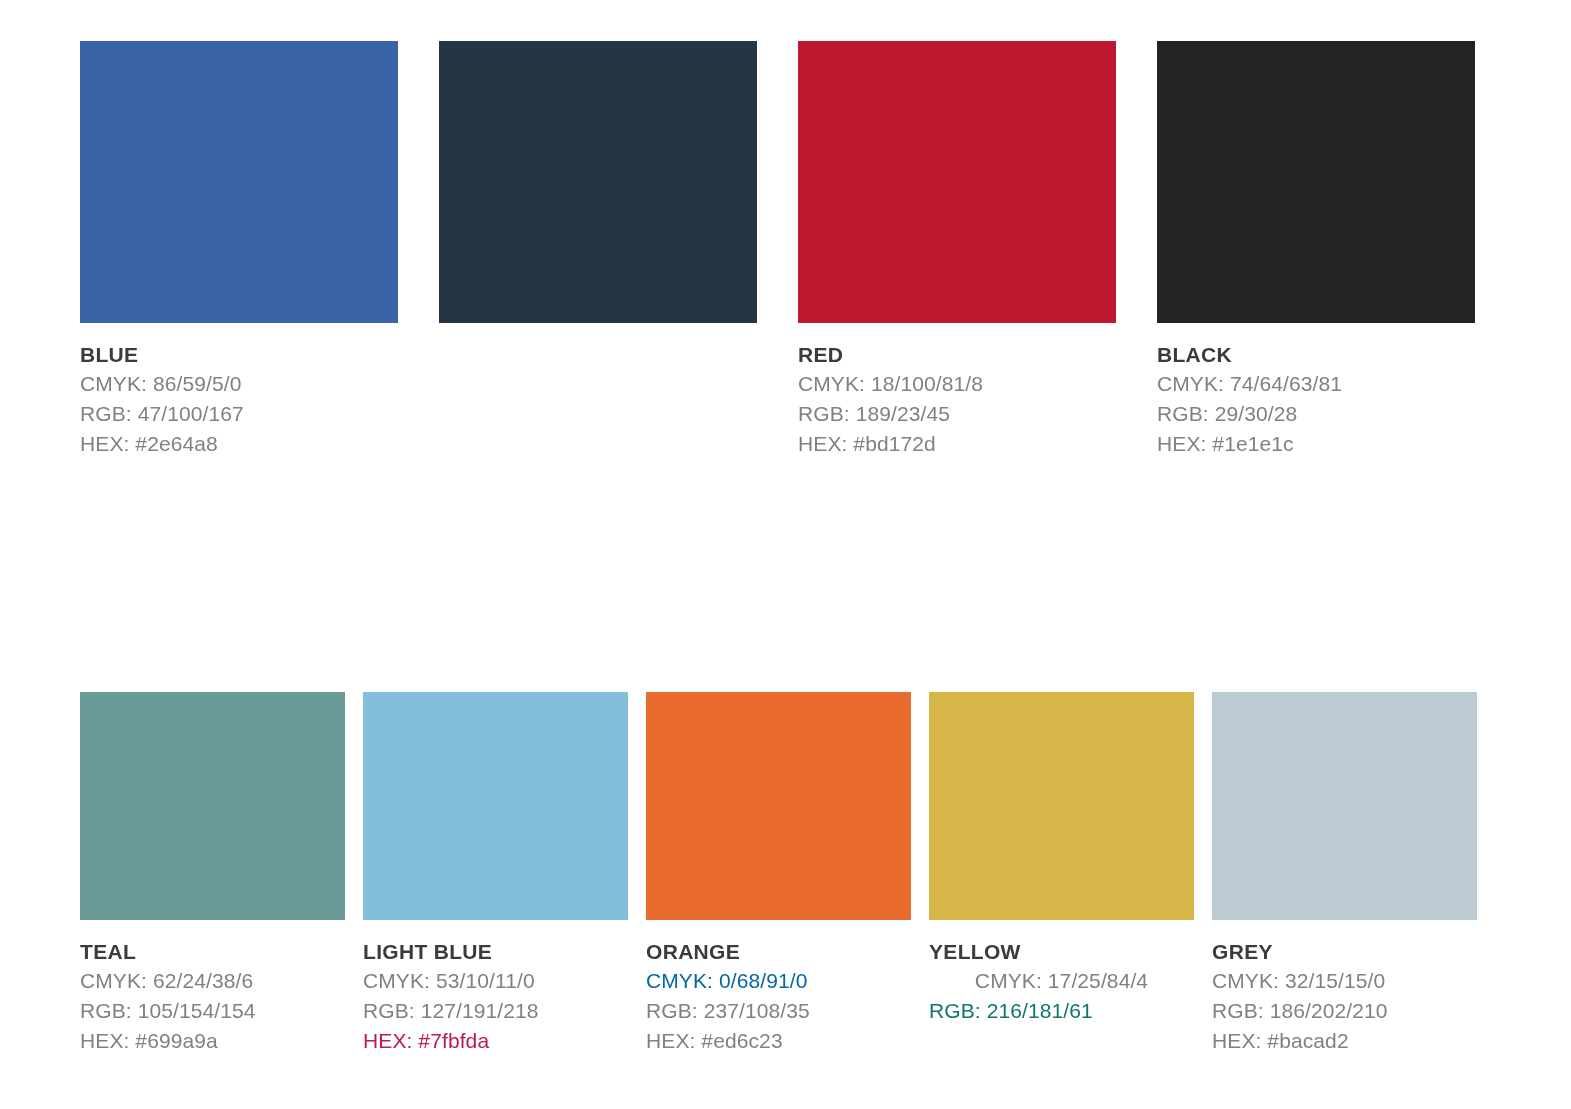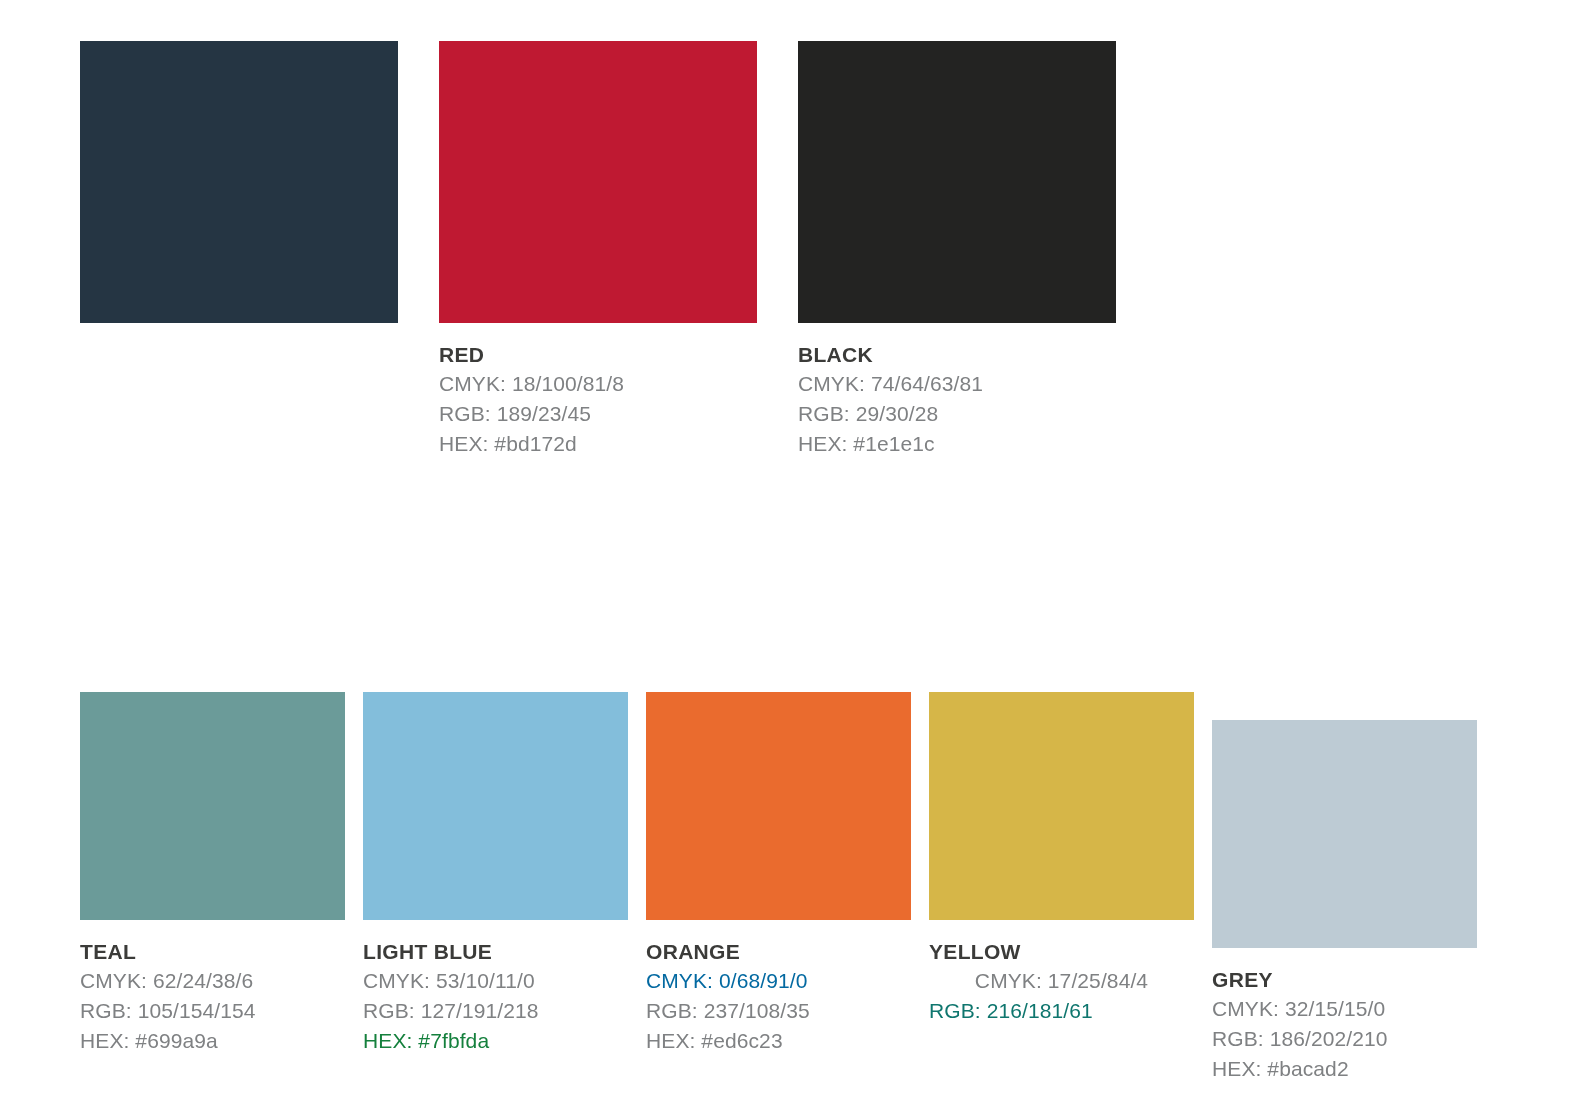--- a/index.html
+++ b/index.html
@@ -79,29 +79,38 @@
     white-space: pre;
     letter-spacing: 0.005em;
   }
 
   
   #row-primary .color-card { width: 318px; margin-right: 41px; }
   #row-primary .color-card:last-child { margin-right: 0; }
 
   
   #row-secondary .color-card { width: 265px; margin-right: 18px; }
-  #row-secondary .color-card:last-child { margin-right: 0; margin-top: 28px; }
+  #row-secondary .color-card:last-child { margin-right: 0; }
 </style>
 </head>
 <body style="background: rgb(255, 255, 255);">
 
 <div class="palette-page">
 
   <div class="swatch-row" id="row-primary">
 
+    <div class="color-card">
+      <div class="swatch" style="background-color: rgb(58, 100, 168);"></div>
+      <div class="swatch-info">
+        <div class="color-name" style="color: rgb(59, 59, 57);">BLUE</div>
+        <div class="color-spec" style="color: rgb(127, 129, 131);">CMYK: 86/59/5/0</div>
+        <div class="color-spec" style="color: rgb(127, 129, 131);">RGB: 47/100/167</div>
+        <div class="color-spec" style="color: rgb(127, 129, 131);">HEX: #2e64a8</div>
+      </div>
+    </div>
 
     <div class="color-card">
       <div class="swatch" style="background-color: rgb(37, 53, 67);"></div>
     </div>
 
     <div class="color-card">
       <div class="swatch" style="background-color: rgb(191, 25, 50);"></div>
       <div class="swatch-info">
         <div class="color-name" style="color: rgb(59, 59, 57);">RED</div>
         <div class="color-spec" style="color: rgb(127, 129, 131);">CMYK: 18/100/81/8</div>
@@ -133,21 +142,21 @@
         <div class="color-spec" style="color: rgb(127, 129, 131);">HEX: #699a9a</div>
       </div>
     </div>
 
     <div class="color-card">
       <div class="swatch" style="background-color: rgb(131, 190, 219);"></div>
       <div class="swatch-info">
         <div class="color-name" style="color: rgb(59, 59, 57);">LIGHT BLUE</div>
         <div class="color-spec" style="color: rgb(127, 129, 131);">CMYK: 53/10/11/0</div>
         <div class="color-spec" style="color: rgb(127, 129, 131);">RGB: 127/191/218</div>
-        <div class="color-spec" style="color: #15803d;">HEX: #7fbfda</div>
+        <div class="color-spec" style="color: #be185d;">HEX: #7fbfda</div>
       </div>
     </div>
 
     <div class="color-card">
       <div class="swatch" style="background-color: rgb(234, 107, 46);"></div>
       <div class="swatch-info">
         <div class="color-name" style="color: rgb(59, 59, 57);">ORANGE</div>
         <div class="color-spec" style="color: #0369a1;">CMYK: 0/68/91/0</div>
         <div class="color-spec" style="color: rgb(127, 129, 131);">RGB: 237/108/35</div>
         <div class="color-spec" style="color: rgb(127, 129, 131);">HEX: #ed6c23</div>

